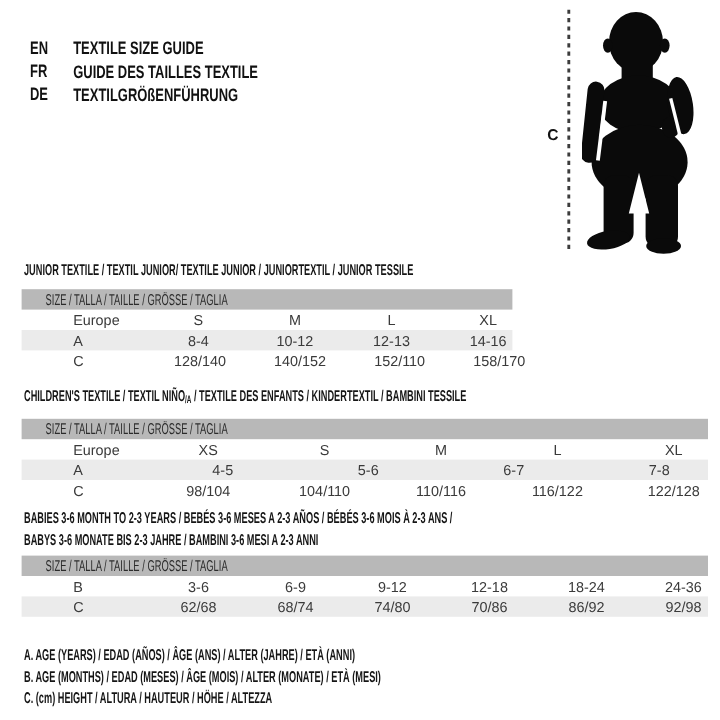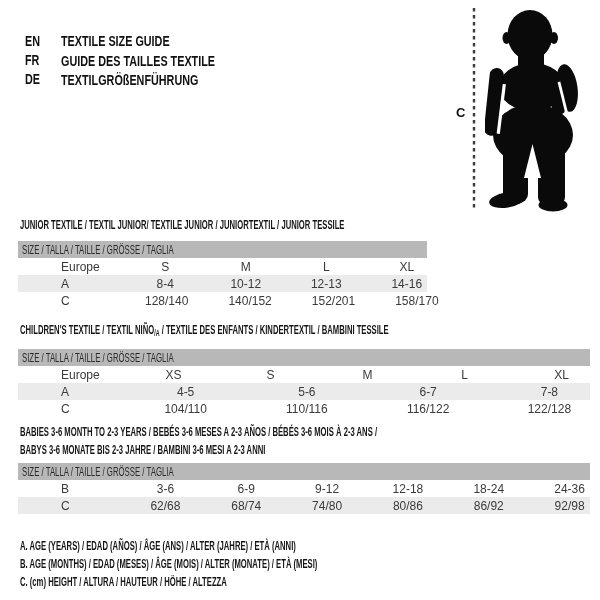--- a/index.html
+++ b/index.html
@@ -25,21 +25,21 @@
   
   .sec-heading{
     position:absolute;left:20px;font-weight:bold;font-size:13px;color:#151515;
     transform:scaleX(0.59);transform-origin:left top;white-space:nowrap;line-height:18px;
   }
   .sub-a{font-size:9px;vertical-align:-2px;}
 
   
   .size-table{position:absolute;left:18px;}
   .size-bar{
-    height:17px;background:#b8b8b8;display:flex;align-items:center;padding-left:4px;box-sizing:border-box;
+    height:17px;background:#b8b8b8;display:flex;align-items:center;padding-left:20px;box-sizing:border-box;
   }
   .size-bar .bar-text{
     font-size:13px;color:#2b2b2b;transform:scaleX(0.6);transform-origin:left center;
     white-space:nowrap;display:inline-block;
   }
   .t-body .t-row{display:flex;height:17px;align-items:center;font-size:12px;color:#3a3a3a;}
   .t-body .t-row:nth-child(even){background:#ebebeb;}
   .t-cell{flex:1;text-align:center;margin-left:40px;}
   .t-cell.t-label{flex:0 0 44px;text-align:left;padding-left:3px;}
 
@@ -130,21 +130,21 @@
         <div class="t-cell t-label">A</div>
         <div class="t-cell">8-4</div>
         <div class="t-cell">10-12</div>
         <div class="t-cell">12-13</div>
         <div class="t-cell">14-16</div>
       </div>
       <div class="t-row">
         <div class="t-cell t-label">C</div>
         <div class="t-cell">128/140</div>
         <div class="t-cell">140/152</div>
-        <div class="t-cell">152/201</div>
+        <div class="t-cell">152/110</div>
         <div class="t-cell">158/170</div>
       </div>
     </div>
 </div>
 
 <div class="sec-heading" style="top:321px;"><span>CHILDREN'S TEXTILE / TEXTIL NIÑO</span><span class="sub-a">/A</span><span> / TEXTILE DES ENFANTS / KINDERTEXTIL / BAMBINI TESSILE</span></div>
 
 <div class="size-table w-children">
   <div class="size-bar">
     <span class="bar-text">SIZE / TALLA / TAILLE / GRÖSSE / TAGLIA</span>
@@ -160,20 +160,21 @@
       </div>
       <div class="t-row">
         <div class="t-cell t-label">A</div>
         <div class="t-cell">4-5</div>
         <div class="t-cell">5-6</div>
         <div class="t-cell">6-7</div>
         <div class="t-cell">7-8</div>
       </div>
       <div class="t-row">
         <div class="t-cell t-label">C</div>
+        <div class="t-cell">98/104</div>
         <div class="t-cell">104/110</div>
         <div class="t-cell">110/116</div>
         <div class="t-cell">116/122</div>
         <div class="t-cell">122/128</div>
       </div>
     </div>
 </div>
 
 <div class="sec-heading" style="top:423px;">
   <div>BABIES 3-6 MONTH TO 2-3 YEARS / BEBÉS 3-6 MESES A 2-3 AÑOS / BÉBÉS 3-6 MOIS À 2-3 ANS /</div>
@@ -192,21 +193,21 @@
         <div class="t-cell">9-12</div>
         <div class="t-cell">12-18</div>
         <div class="t-cell">18-24</div>
         <div class="t-cell">24-36</div>
       </div>
       <div class="t-row">
         <div class="t-cell t-label">C</div>
         <div class="t-cell">62/68</div>
         <div class="t-cell">68/74</div>
         <div class="t-cell">74/80</div>
-        <div class="t-cell">80/86</div>
+        <div class="t-cell">70/86</div>
         <div class="t-cell">86/92</div>
         <div class="t-cell">92/98</div>
       </div>
     </div>
 </div>
 
 <div class="footnotes">
   <div class="footnote">A. AGE (YEARS) / EDAD (AÑOS) / ÂGE (ANS) / ALTER (JAHRE) / ETÀ (ANNI)</div>
   <div class="footnote">B. AGE (MONTHS) / EDAD (MESES) / ÂGE (MOIS) / ALTER (MONATE) / ETÀ (MESI)</div>
   <div class="footnote">C. (cm) HEIGHT / ALTURA / HAUTEUR / HÖHE / ALTEZZA</div>

